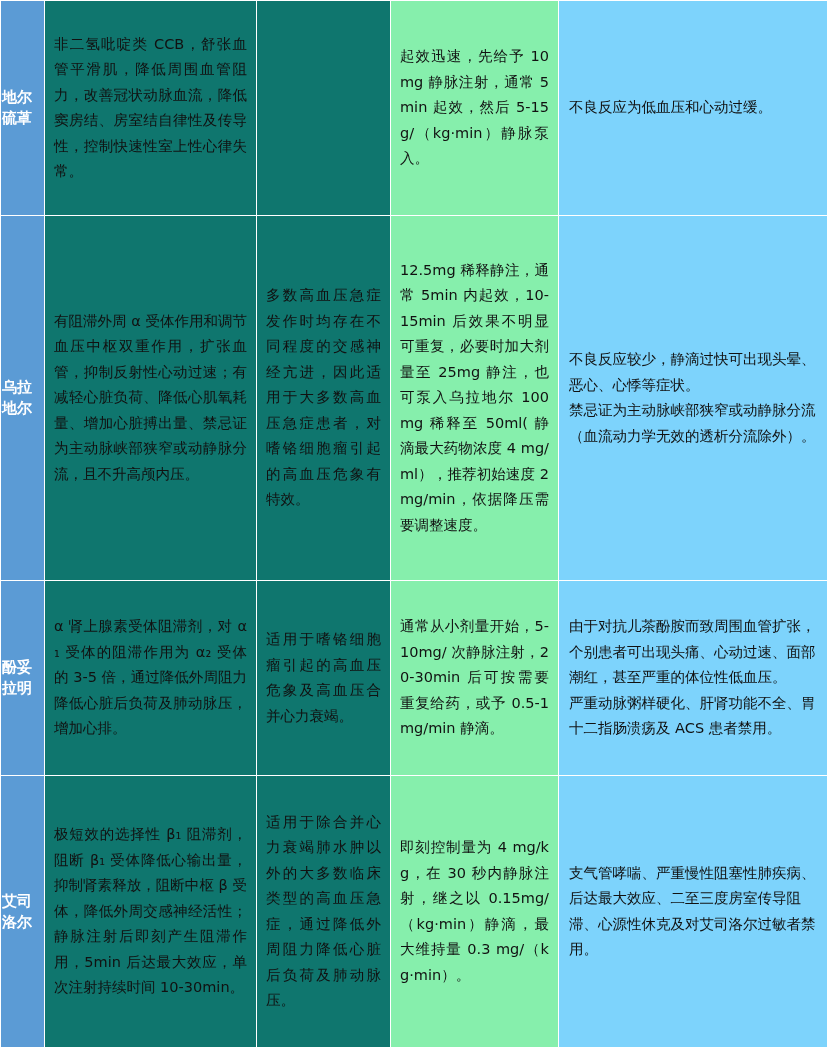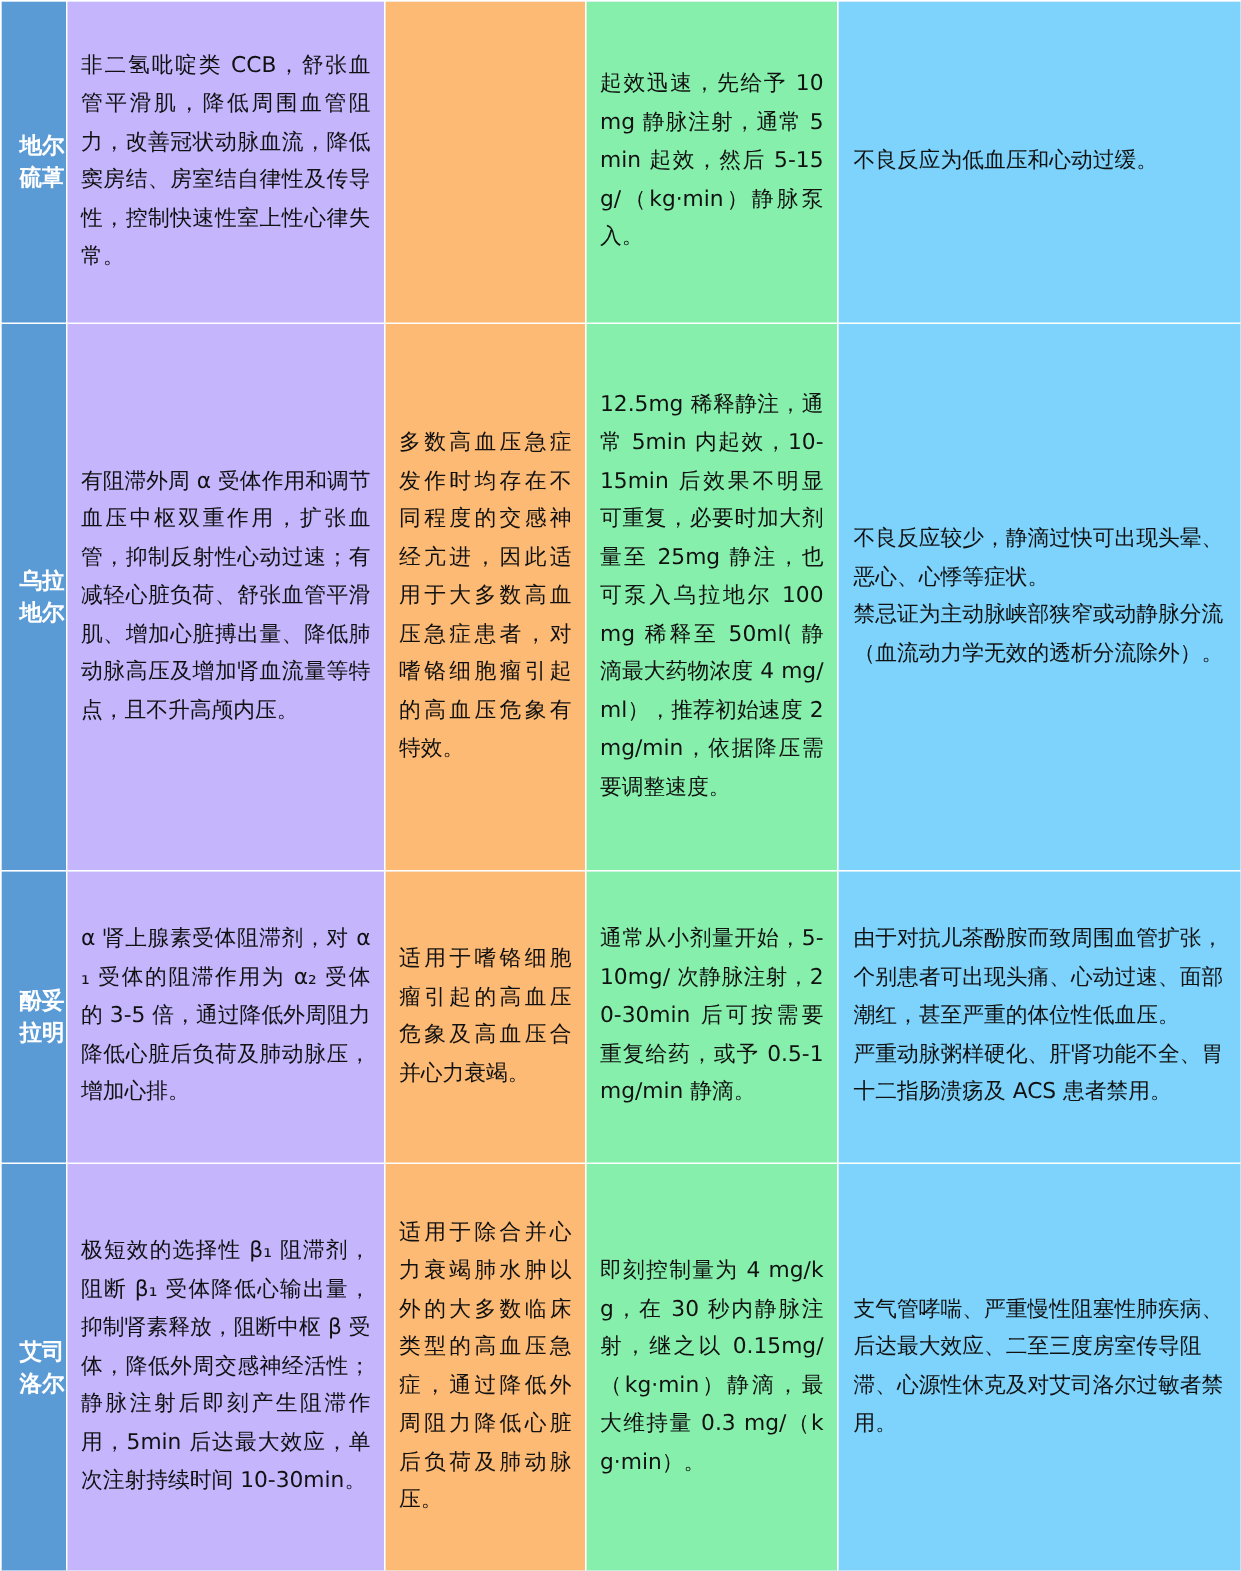--- a/index.html
+++ b/index.html
@@ -21,31 +21,31 @@
   }
   
   .col-name{width:44px;}
   .col-mech{width:212px;}
   .col-ind{width:134px;}
   .col-dose{width:168px;}
   .col-adv{width:269px;}
 
   
   .c-name{background:#5b9bd5;}
-  .c-mech{background:#c4b5fd;}
-  .c-ind {background:#fdba74;}
+  .c-mech{background:#0f766e;}
+  .c-ind {background:#0f766e;}
   .c-dose{background:#86efac;}
   .c-adv {background:#7dd3fc;}
 
   .name-text{
     color:#ffffff;
     font-weight:bold;
     font-size:15px;
     line-height:21px;
-    text-align:right;
+    text-align:left;
     letter-spacing:0px;
     white-space:nowrap;
     overflow:hidden;
     display:block;
     padding:0 1px;
   }
   .body-text{
     color:#111111;
     font-size:14.5px;
     line-height:25.5px;
@@ -92,21 +92,21 @@
         <span class="body-text"></span>
       </td>
     </tr>
 
     <tr style="height:365px;">
       <td class="c-name">
         <span class="name-text">乌拉</span>
         <span class="name-text">地尔</span>
       </td>
       <td class="c-mech">
-        <span class="body-text">有阻滞外周 α 受体作用和调节血压中枢双重作用，扩张血管，抑制反射性心动过速；有减轻心脏负荷、舒张血管平滑肌、增加心脏搏出量、降低肺动脉高压及增加肾血流量等特点，且不升高颅内压。</span>
+        <span class="body-text">有阻滞外周 α 受体作用和调节血压中枢双重作用，扩张血管，抑制反射性心动过速；有减轻心脏负荷、降低心肌氧耗量、增加心脏搏出量、禁忌证为主动脉峡部狭窄或动静脉分流，且不升高颅内压。</span>
       </td>
       <td class="c-ind">
         <span class="body-text">多数高血压急症发作时均存在不同程度的交感神经亢进，因此适用于大多数高血压急症患者，对嗜铬细胞瘤引起的高血压危象有特效。</span>
       </td>
       <td class="c-dose">
         <span class="body-text">12.5mg 稀释静注，通常 5min 内起效，10-15min 后效果不明显可重复，必要时加大剂量至 25mg 静注，也可泵入乌拉地尔 100 mg 稀释至 50ml( 静滴最大药物浓度 4 mg/ml），推荐初始速度 2mg/min，依据降压需要调整速度。</span>
       </td>
       <td class="c-adv">
         <span class="body-text">不良反应较少，静滴过快可出现头晕、恶心、心悸等症状。</span>
         <span class="body-text">禁忌证为主动脉峡部狭窄或动静脉分流（血流动力学无效的透析分流除外）。</span>

